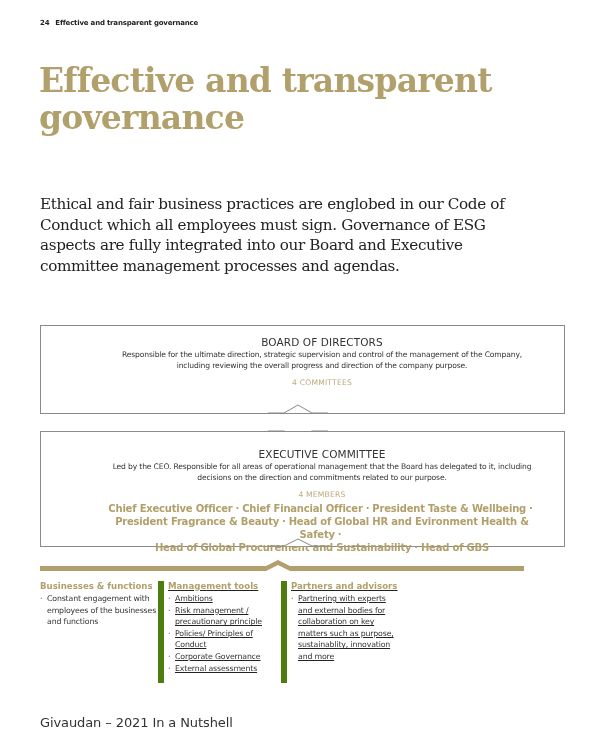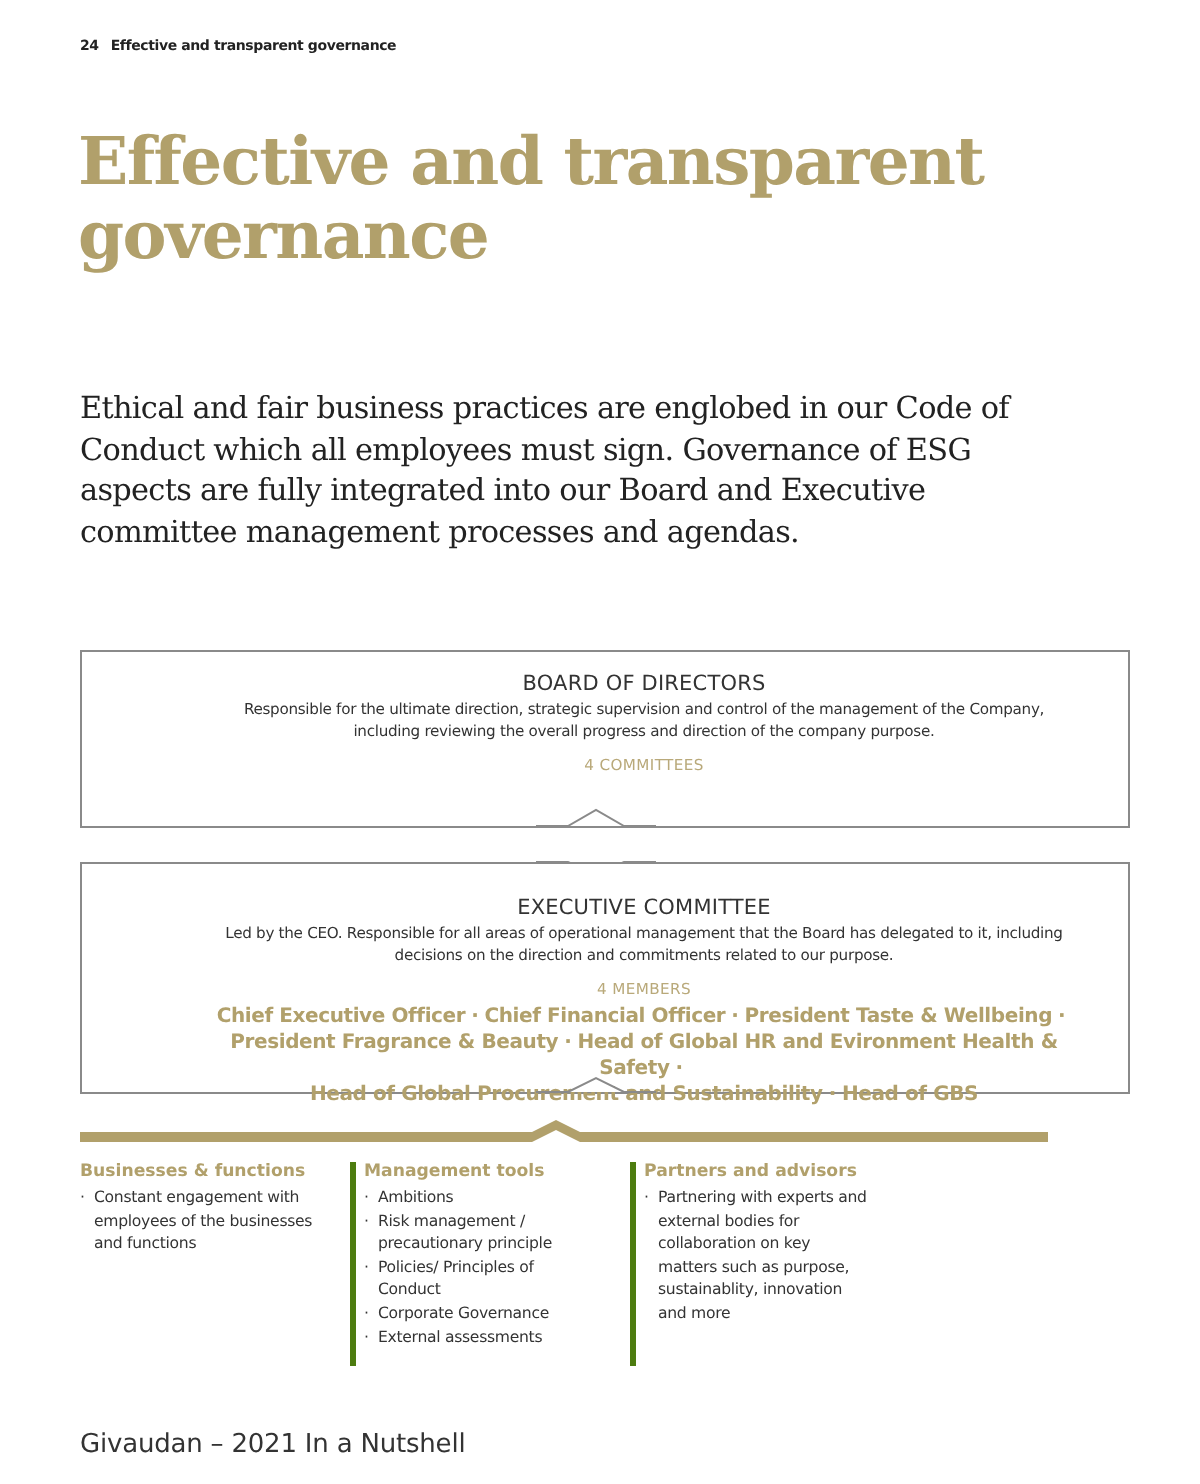--- a/index.html
+++ b/index.html
@@ -15,23 +15,23 @@
   .box.board .box-title { margin-top:10px; }
   .box.exec .box-title { margin-top:16px; }
   .box-desc { font-size:7.6px; line-height:10.5px; color:#333; width:420px; margin:2px auto 0 auto; letter-spacing:-0.15px; }
   .box-count { font-size:7.6px; color:#b9a97a; margin-top:7px; letter-spacing:0.2px; }
   .box-items { font-size:10px; font-weight:bold; color:#b1a06b; margin:4px auto 0 auto; line-height:13px; letter-spacing:-0.2px; }
   .box.board .box-items { width:420px; }
   .box.exec .box-items { width:450px; margin-top:3px; }
   .sep { padding:0 3px; }
   .notch { position:absolute; }
   .gold-band { position:absolute; left:40px; top:560px; width:484px; height:14px; }
-  .columns { position:absolute; left:40px; top:581px; width:480px; display:flex;gap:17px; }
+  .columns { position:absolute; left:40px; top:581px; width:480px; display:flex; }
   .col { width:120px; position:relative; padding-left:0; box-sizing:border-box; }
-  .col + .col { border-left:3px solid #4d7c0f; padding-left:4px; }
+  .col + .col { border-left:6px solid #4d7c0f; padding-left:4px;text-decoration:underline; }
   .col-head { font-size:8.6px; font-weight:bold; color:#b1a06b; line-height:11px; margin-bottom:1px; }
   .col ul { list-style:none; margin:0; padding:0; }
   .col li { font-size:7.8px; line-height:11.6px; color:#333; padding-left:7px; position:relative; letter-spacing:-0.15px; }
   .col li::before { content:"·"; position:absolute; left:0; top:0; }
   .col-1 { width:118px; }
   .col-2 { width:123px; height:102px; }
   .col-3 { width:124px; height:102px; }
   .col-4 { width:120px; }
   .footer { position:absolute; left:40px; top:715px; font-size:13px; color:#333; letter-spacing:-0.1px; }
 </style>

